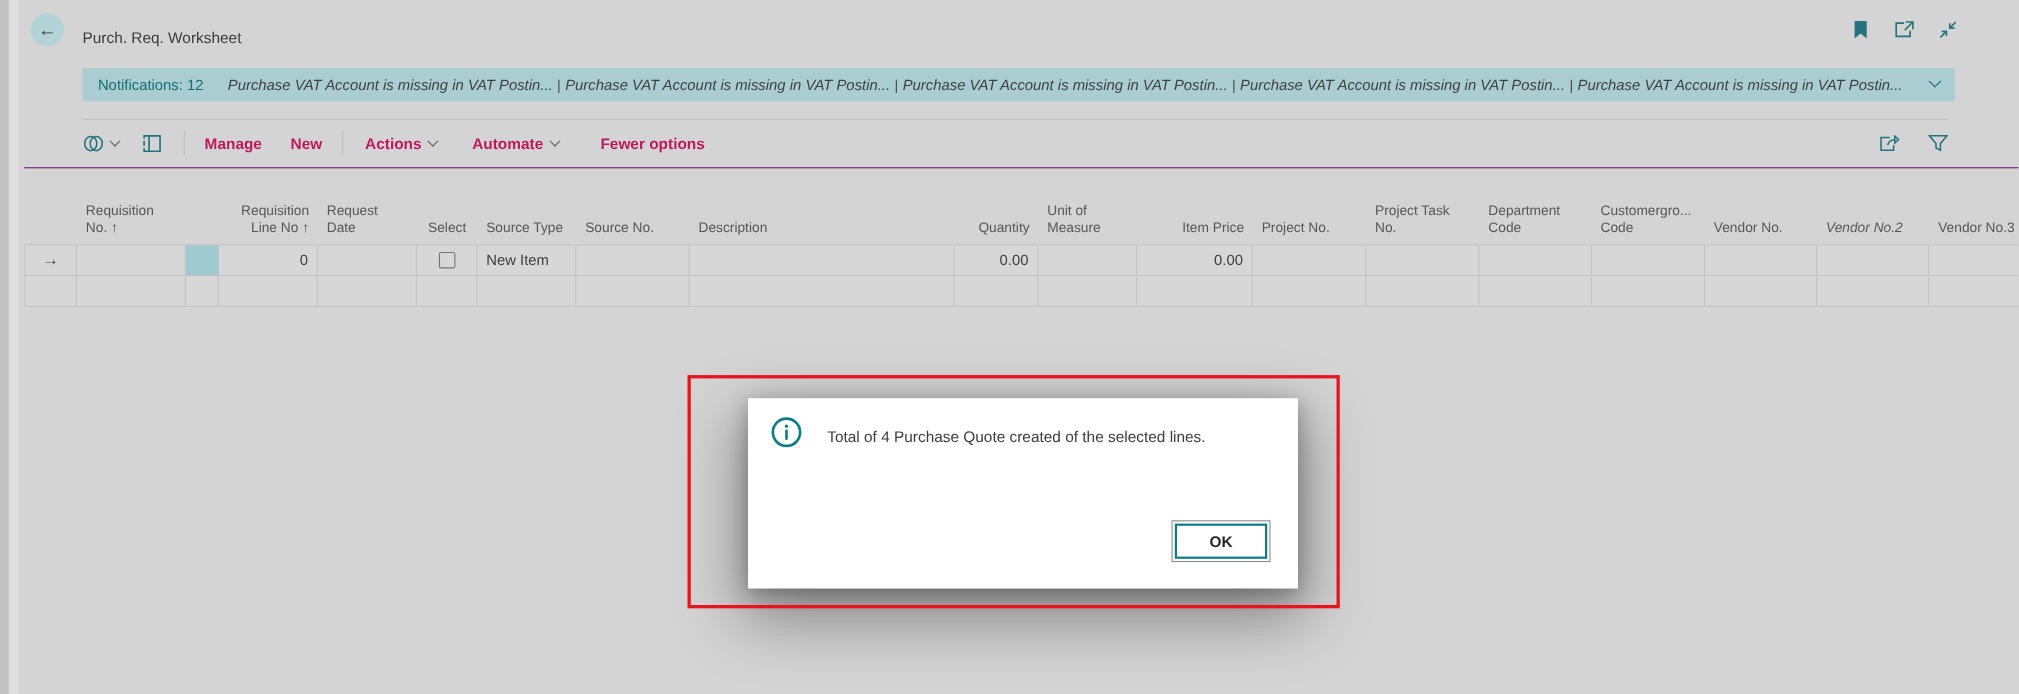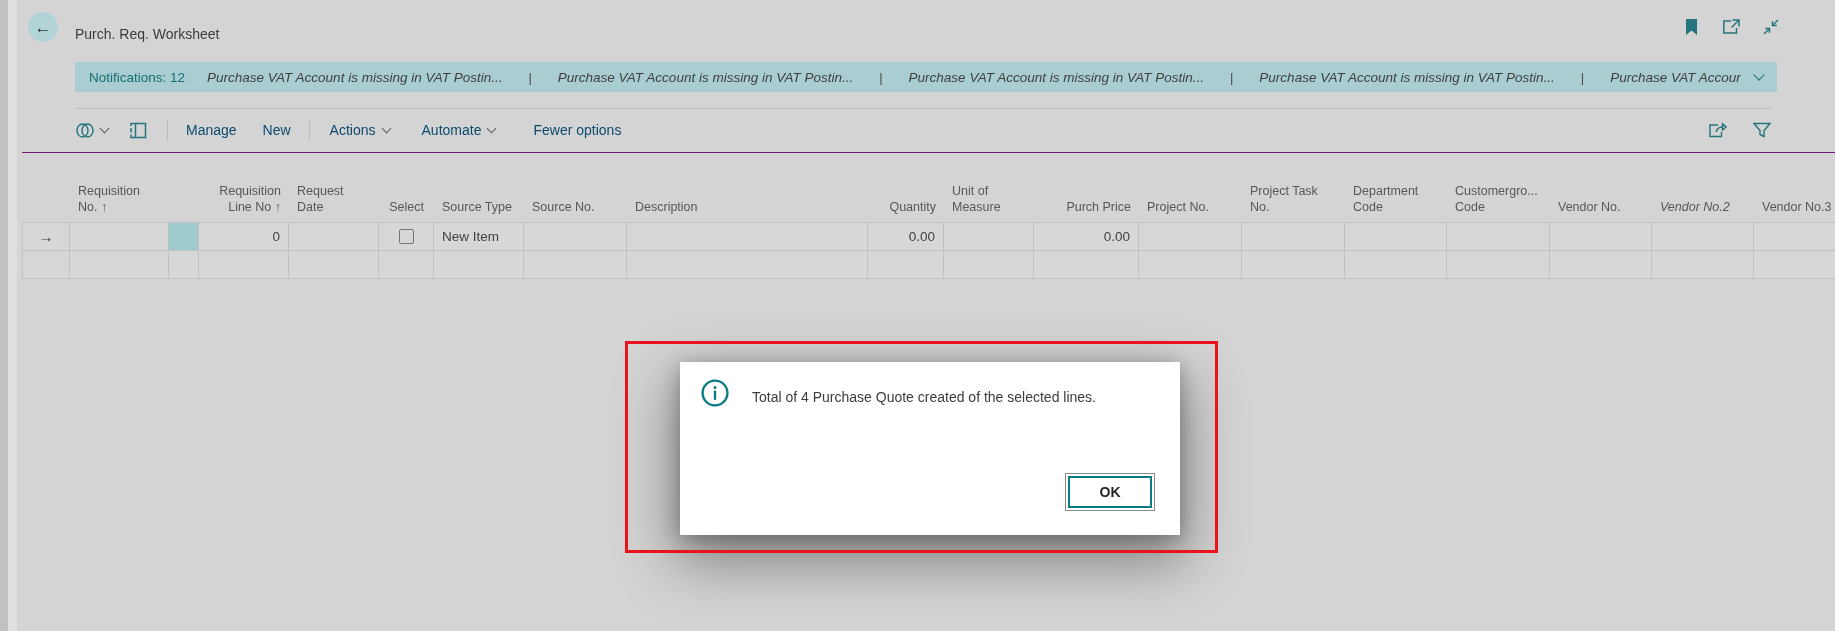--- a/index.html
+++ b/index.html
@@ -27,33 +27,33 @@
   .tricon{width:18px;height:18px;display:flex;align-items:center;justify-content:center;}
   .tricon svg{display:block;}
 
   
   .notif-bar{
     position:absolute;left:75px;top:62px;width:1702px;height:30px;
     background:#a9cdd1;display:flex;align-items:center;overflow:hidden;
     padding:0 14px;box-sizing:border-box;
   }
   .notif-label{color:#166d75;font-size:13.5px;white-space:nowrap;margin-right:22px;flex:0 0 auto;cursor:pointer;}
-  .notif-msgs{display:flex;align-items:center;gap:26px;overflow:hidden;flex:1 1 auto;white-space:nowrap;}
+  .notif-msgs{display:flex;align-items:center;gap:4px;overflow:hidden;flex:1 1 auto;white-space:nowrap;}
   .notif-msg{font-style:italic;color:#3f3f3f;font-size:13.5px;white-space:nowrap;cursor:pointer;}
   .notif-sep{color:#4a4a4a;font-size:13px;}
   .notif-chevron{flex:0 0 auto;margin-left:14px;cursor:pointer;}
   .chev{display:inline-block;width:7px;height:7px;border-right:1.6px solid #2a6f77;border-bottom:1.6px solid #2a6f77;transform:rotate(45deg);margin-bottom:3px;}
 
   
   .toolbar-divider{position:absolute;left:75px;top:108px;width:1696px;height:1px;background:#bfbfbf;}
   .toolbar{
     position:absolute;left:75px;top:109px;width:1696px;height:42px;
     display:flex;align-items:center;
   }
-  .tb-item{font-size:14px;color:#0c4a6e;white-space:nowrap;cursor:pointer;display:flex;align-items:center;gap:7px;}
+  .tb-item{font-size:14px;color:#be185d;white-space:nowrap;cursor:pointer;display:flex;align-items:center;gap:7px;font-weight:bold;}
   .tb-chev{display:inline-block;width:6px;height:6px;border-right:1.4px solid #5f5f5f;border-bottom:1.4px solid #5f5f5f;transform:rotate(45deg);margin-top:-3px;}
   .tb-sep{width:1px;height:22px;background:#bcbcbc;margin:0 4px;}
   .tb-icon{display:flex;align-items:center;justify-content:center;cursor:pointer;}
   .toolbar-right{margin-left:auto;display:flex;gap:26px;align-items:center;}
 
   
   .grid{position:absolute;left:22px;top:152px;right:0;overflow:hidden;border-top:1px solid #701a75;}
   .ghead{display:flex;height:69px;align-items:flex-end;}
   .hcell{
     box-sizing:border-box;padding:0 8px 7px 8px;font-size:12.5px;color:#575757;
@@ -205,21 +205,21 @@
       <div class="hcell align-left" style="width: 99px;">Requisition No. ↑</div>
       <div class="hcell align-left" style="width: 30px;"></div>
       <div class="hcell align-right" style="width: 90px;">Requisition Line No ↑</div>
       <div class="hcell align-left" style="width: 90px;">Request Date</div>
       <div class="hcell align-center" style="width: 55px;">Select</div>
       <div class="hcell align-left" style="width: 90px;">Source Type</div>
       <div class="hcell align-left" style="width: 103px;">Source No.</div>
       <div class="hcell align-left" style="width: 241px;">Description</div>
       <div class="hcell align-right" style="width: 76px;">Quantity</div>
       <div class="hcell align-left" style="width: 90px;">Unit of Measure</div>
-      <div class="hcell align-right" style="width: 105px;">Purch Price</div>
+      <div class="hcell align-right" style="width: 105px;">Item Price</div>
       <div class="hcell align-left" style="width: 103px;">Project No.</div>
       <div class="hcell align-left" style="width: 103px; margin-top: 12px;">Project Task No.</div>
       <div class="hcell align-left" style="width: 102px;">Department Code</div>
       <div class="hcell align-left" style="width: 103px;">Customergro... Code</div>
       <div class="hcell align-left" style="width: 102px;">Vendor No.</div>
       <div class="hcell align-left" style="width: 102px; font-style: italic;">Vendor No.2</div>
       <div class="hcell align-left" style="width: 103px;">Vendor No.3</div>
     </div>
   <div>
       <div class="grow">

